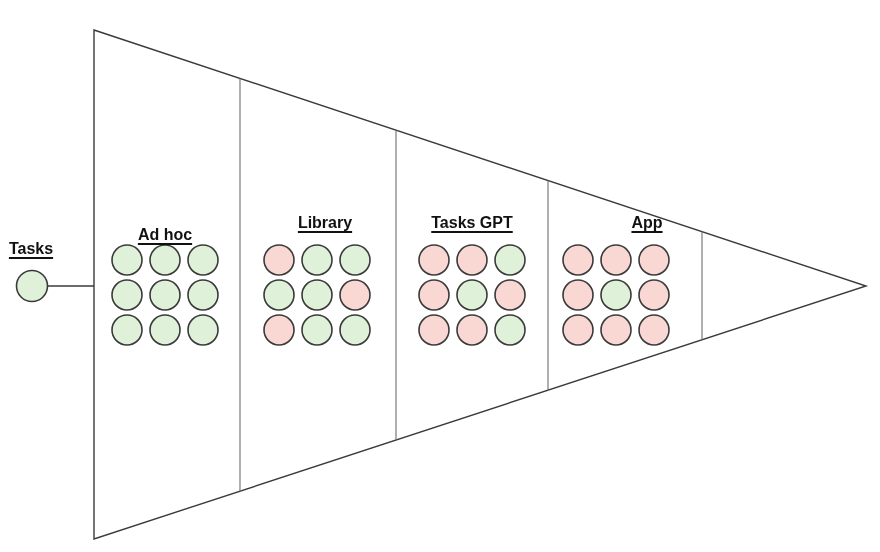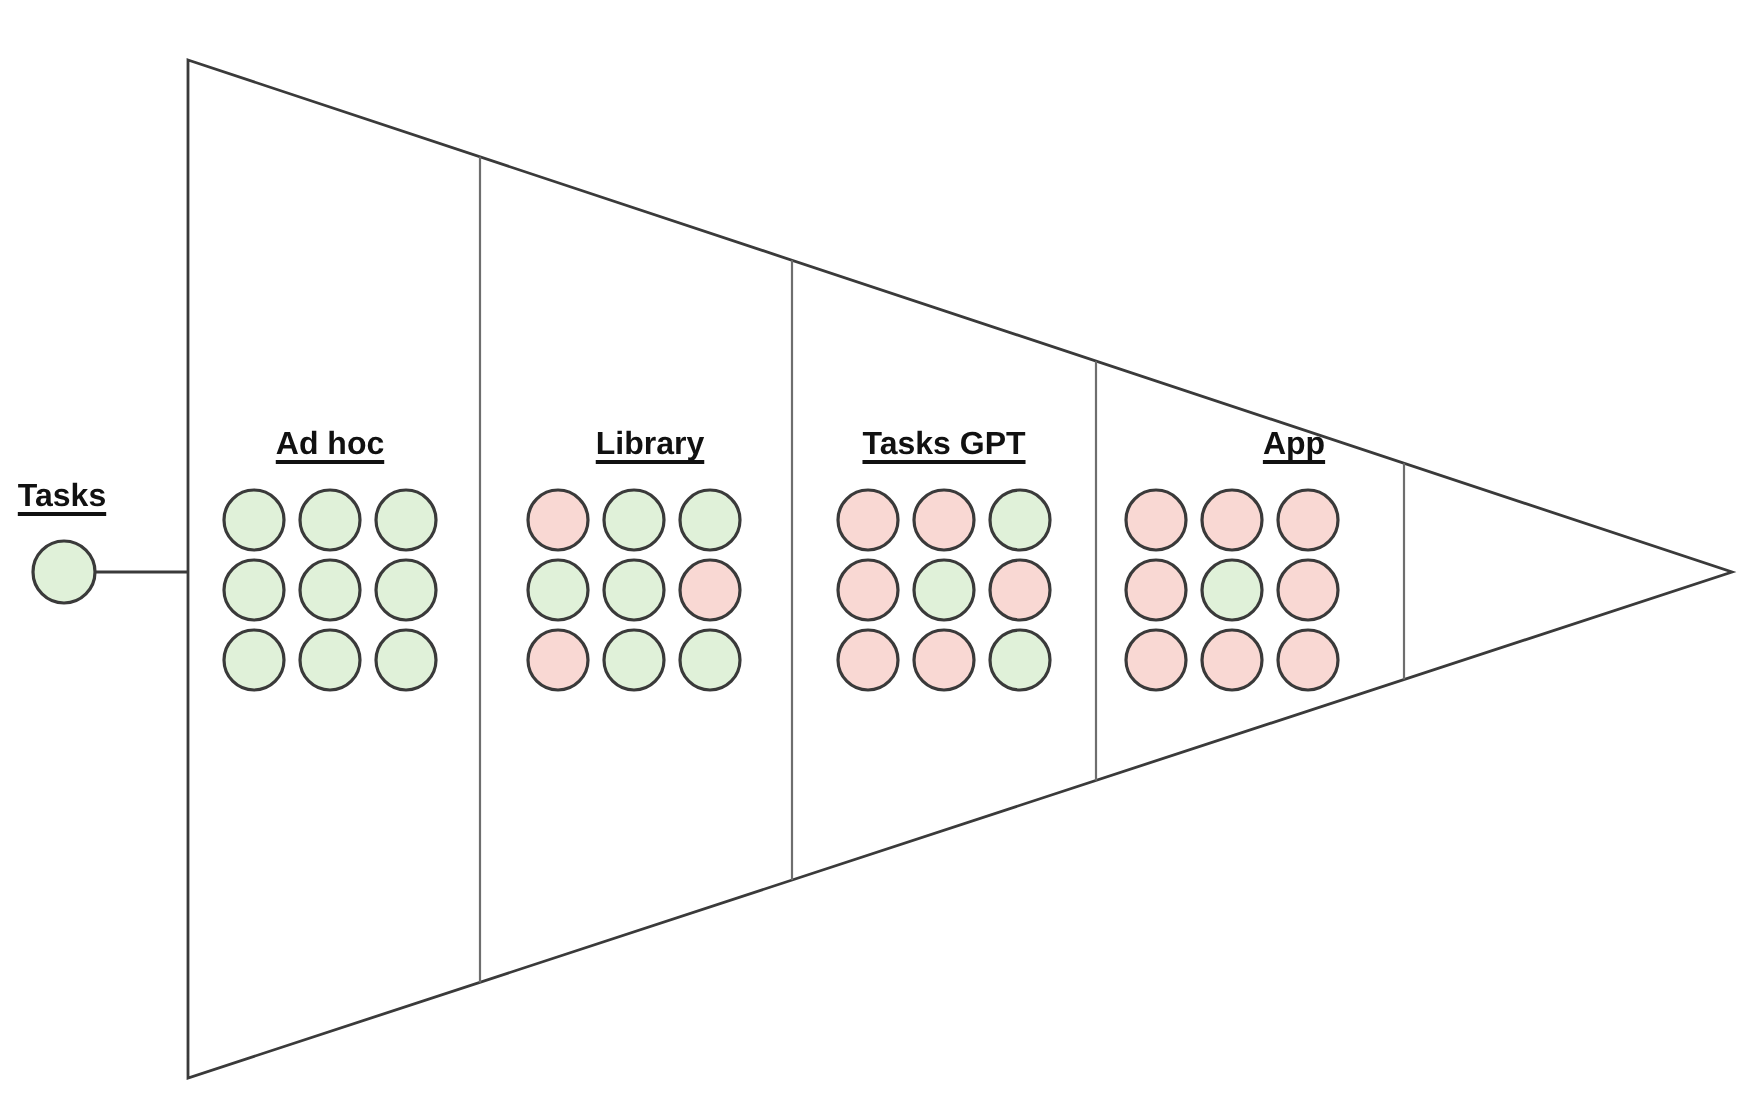--- a/index.html
+++ b/index.html
@@ -74,20 +74,20 @@
         <circle cx="616" cy="295" r="15" fill="#e0f1d9" stroke="#3a3a3a" stroke-width="1.6"></circle>
         <circle cx="654" cy="295" r="15" fill="#f9d8d3" stroke="#3a3a3a" stroke-width="1.6"></circle>
         <circle cx="578" cy="330" r="15" fill="#f9d8d3" stroke="#3a3a3a" stroke-width="1.6"></circle>
         <circle cx="616" cy="330" r="15" fill="#f9d8d3" stroke="#3a3a3a" stroke-width="1.6"></circle>
         <circle cx="654" cy="330" r="15" fill="#f9d8d3" stroke="#3a3a3a" stroke-width="1.6"></circle>
       </g>
   </svg>
 
   <div class="diagram-label" style="left:31px; top:240px;">Tasks</div>
 
-  <div class="diagram-label" style="left:165px; top:214px;">Ad hoc</div>
+  <div class="diagram-label" style="left:165px; top:226px;">Ad hoc</div>
 
   <div class="diagram-label" style="left:325px; top:214px;">Library</div>
 
   <div class="diagram-label" style="left:472px; top:214px;">Tasks GPT</div>
 
   <div class="diagram-label" style="left:647px; top:214px;">App</div>
 </div>
 
 </body></html>

